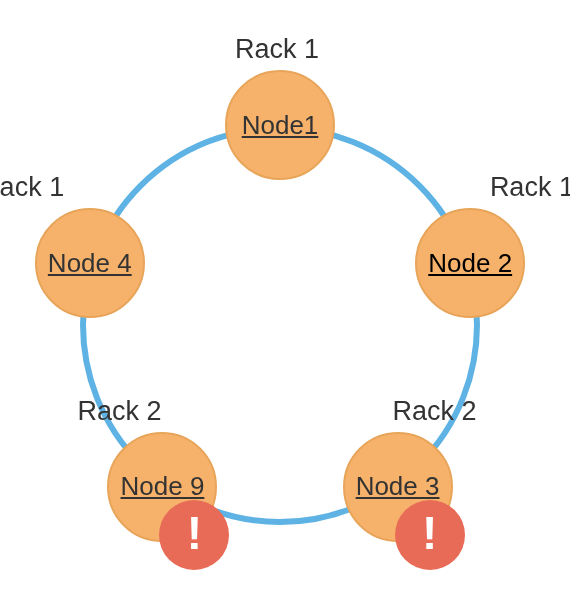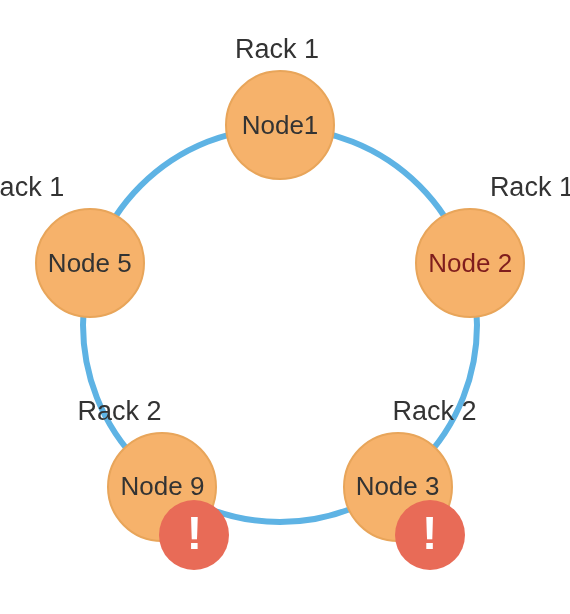--- a/index.html
+++ b/index.html
@@ -25,20 +25,21 @@
   }
   .node {
     position: absolute;
     border-radius: 50%;
     display: flex;
     align-items: center;
     justify-content: center;
     text-align: center;
     font-size: 26px;
     box-sizing: border-box;
+    text-decoration: underline;
   }
   .rack-label {
     position: absolute;
     font-size: 27px;
     white-space: nowrap;
   }
   .alert-badge {
     position: absolute;
     border-radius: 50%;
     display: flex;
@@ -57,34 +58,34 @@
 </head>
 <body>
 
 <div class="stage" id="stage">
     <div class="ring" style="width: 400px; height: 400px; left: 80px; top: 125px; border-color: rgb(94, 179, 228); border-width: 6px;"></div>
     <div class="rack-label" style="left: 235px; top: 34px; color: rgb(51, 51, 51);">Rack 1</div>
     <div class="node" style="width: 110px; height: 110px; left: 225px; top: 70px; background: rgb(246, 178, 107); border: 2px solid rgb(232, 165, 90); color: rgb(51, 51, 51);">
       <span>Node1</span>
     </div>
     <div class="rack-label" style="left: 489.883px; top: 172.197px; color: rgb(51, 51, 51);">Rack 1</div>
-    <div class="node" style="width: 110px; height: 110px; left: 415.211px; top: 208.197px; background: rgb(246, 178, 107); border: 2px solid rgb(232, 165, 90); color: #7f1d1d;">
+    <div class="node" style="width: 110px; height: 110px; left: 415.211px; top: 208.197px; background: rgb(246, 178, 107); border: 2px solid rgb(232, 165, 90); color: #000000;">
       <span>Node 2</span>
     </div>
     <div class="rack-label" style="left: 392.526px; top: 395.803px; color: rgb(51, 51, 51);">Rack 2</div>
     <div class="node" style="width: 110px; height: 110px; left: 342.557px; top: 431.803px; background: rgb(246, 178, 107); border: 2px solid rgb(232, 165, 90); color: rgb(51, 51, 51); justify-content: center;">
       <span>Node 3</span>
     </div>
     <div class="alert-badge" style="width: 70px; height: 70px; background: rgb(232, 107, 87); left: 394.557px; top: 499.803px;">
       <span class="alert-glyph">!</span>
     </div>
     <div class="rack-label" style="left: 77.4736px; top: 395.803px; color: rgb(51, 51, 51);">Rack 2</div>
     <div class="node" style="width: 110px; height: 110px; left: 107.443px; top: 431.803px; background: rgb(246, 178, 107); border: 2px solid rgb(232, 165, 90); color: rgb(51, 51, 51);">
       <span>Node 9</span>
     </div>
     <div class="alert-badge" style="width: 70px; height: 70px; background: rgb(232, 107, 87); left: 159.443px; top: 499.803px;">
       <span class="alert-glyph">!</span>
     </div>
     <div class="rack-label" style="left: -19.8831px; top: 172.197px; color: rgb(51, 51, 51);">Rack 1</div>
     <div class="node" style="width: 110px; height: 110px; left: 34.7887px; top: 208.197px; background: rgb(246, 178, 107); border: 2px solid rgb(232, 165, 90); color: rgb(51, 51, 51);">
-      <span>Node 5</span>
+      <span>Node 4</span>
     </div>
   </div>
 
 </body></html>

